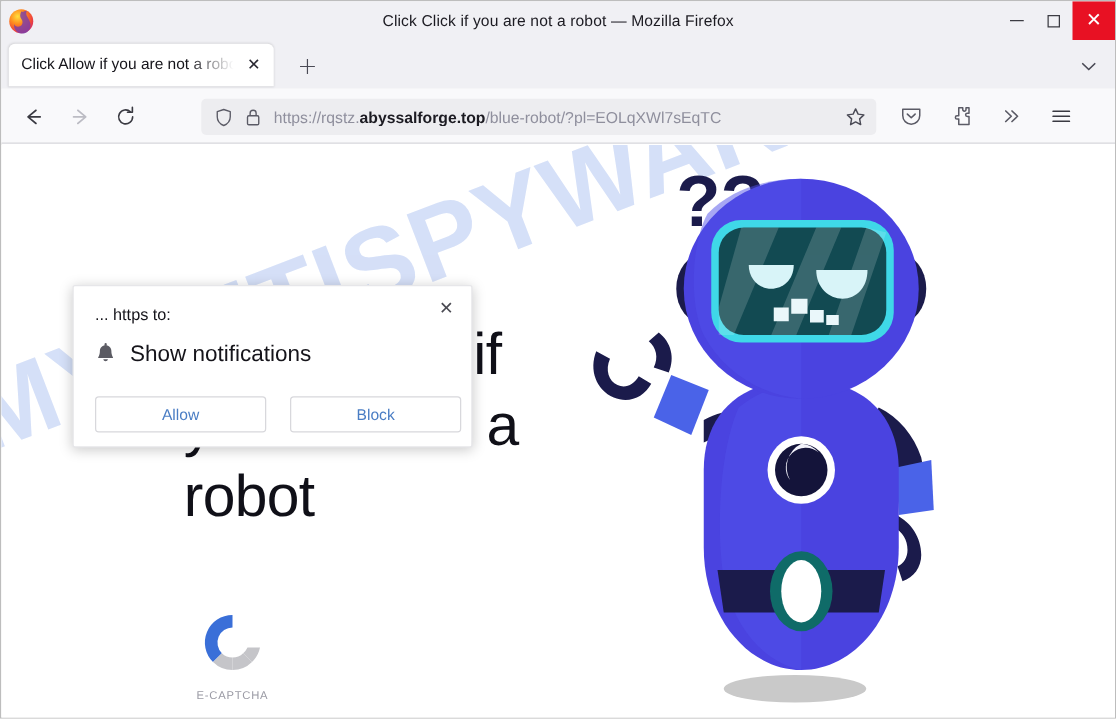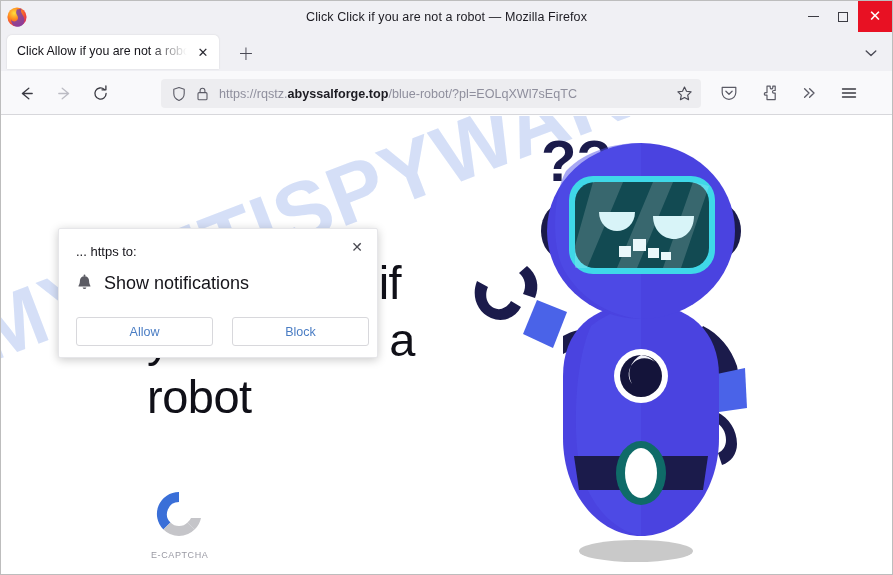--- a/index.html
+++ b/index.html
@@ -227,20 +227,21 @@
     letter-spacing: -0.5px;
     font-family: "Liberation Sans", sans-serif;
   }
 
   
   .captcha {
     position: absolute;
     left: 150px;
     top: 370px;
     width: 70px;
+    text-align: center;
   }
   .captcha-label {
     margin-top: 4px;
     font-size: 9px;
     color: #9a9aa4;
     letter-spacing: 0.6px;
     font-family: "Liberation Sans", sans-serif;
   }
 
   .robot {

